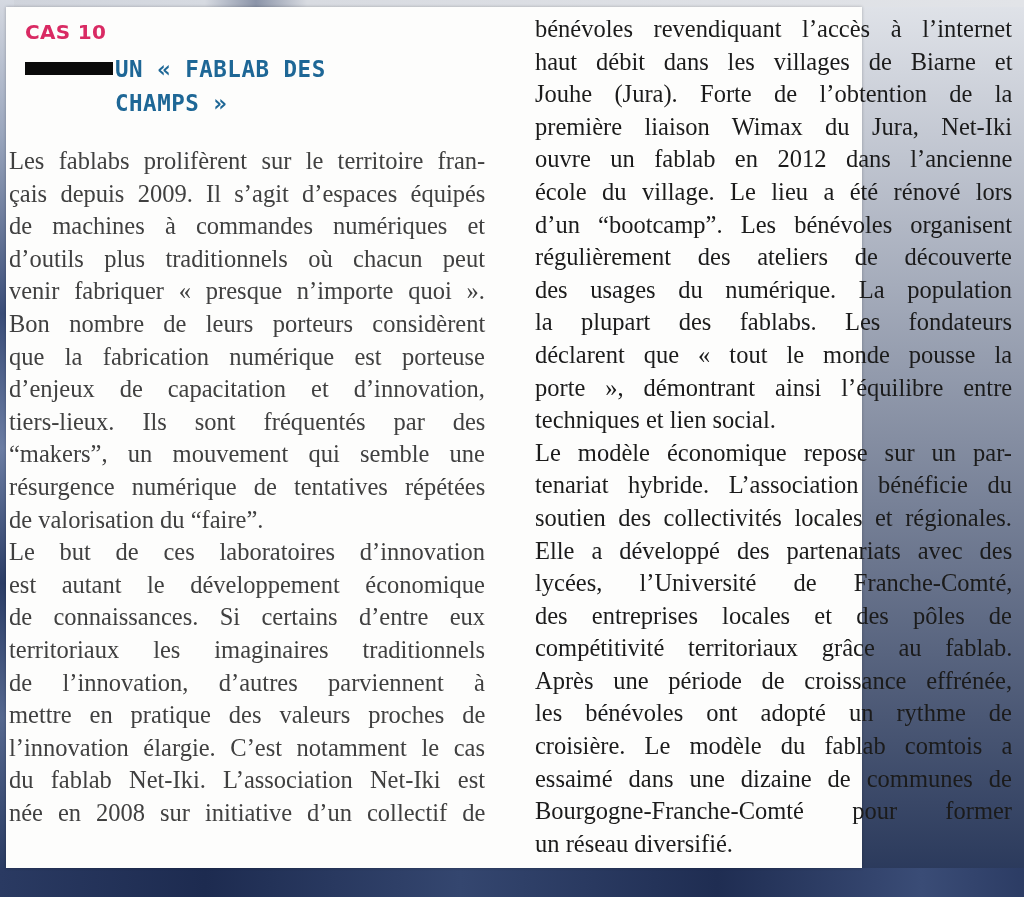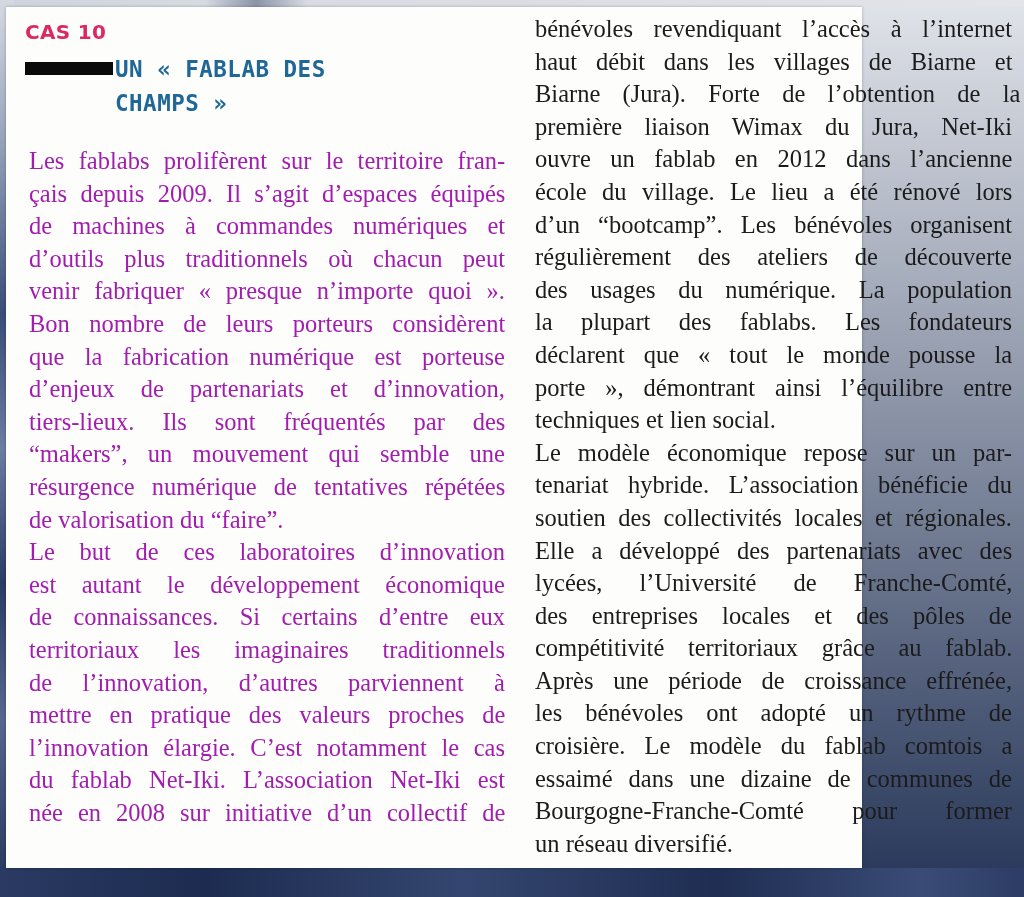--- a/index.html
+++ b/index.html
@@ -76,26 +76,26 @@
       text-align-last: justify;
       text-align: justify;
       height: 32.6px;
       overflow: visible;
     }
     .line.last {
       text-align-last: left;
     }
     .left-body {
       position: absolute;
-      left: 23px;
+      left: 3px;
       top: 140px;
       width: 476px;
       font-family: "Liberation Serif", "DejaVu Serif", serif;
       font-size: 24.5px;
-      color: #a21caf;
+      color: #404040;
     }
     .right-body {
       position: absolute;
       left: 529px;
       top: 8px;
       width: 477px;
       font-family: "Liberation Serif", "DejaVu Serif", serif;
       font-size: 24.5px;
       color: #1b1b1b;
     }
@@ -121,21 +121,21 @@
 
   <div class="left-body">
     <div class="para">
       <span class="line" style="display: block; word-spacing: 8.16667px;">Les fablabs prolifèrent sur le territoire fran-</span>
       <span class="line" style="display: block; word-spacing: 7.16667px;">çais depuis 2009. Il s’agit d’espaces équipés</span>
       <span class="line" style="display: block; word-spacing: 14px;">de machines à commandes numériques et</span>
       <span class="line" style="display: block; word-spacing: 14.2px;">d’outils plus traditionnels où chacun peut</span>
       <span class="line" style="display: block; word-spacing: 8.66667px;">venir fabriquer « presque n’importe quoi ».</span>
       <span class="line" style="display: block; word-spacing: 13.2px;">Bon nombre de leurs porteurs considèrent</span>
       <span class="line" style="display: block; word-spacing: 14.2px;">que la fabrication numérique est porteuse</span>
-      <span class="line" style="display: block; word-spacing: 18.75px;">d’enjeux de partenariats et d’innovation,</span>
+      <span class="line" style="display: block; word-spacing: 18.75px;">d’enjeux de capacitation et d’innovation,</span>
       <span class="line" style="display: block; word-spacing: 21.8px;">tiers-lieux. Ils sont fréquentés par des</span>
       <span class="line" style="display: block; word-spacing: 14px;">“makers”, un mouvement qui semble une</span>
       <span class="line" style="display: block; word-spacing: 11px;">résurgence numérique de tentatives répétées</span>
       <span class="line last">de valorisation du “faire”.</span>
     </div>
     <div class="para">
       <span class="line" style="display: block; word-spacing: 18.6px;">Le but de ces laboratoires d’innovation</span>
       <span class="line" style="display: block; word-spacing: 19.25px;">est autant le développement économique</span>
       <span class="line" style="display: block; word-spacing: 15.2px;">de connaissances. Si certains d’entre eux</span>
       <span class="line" style="display: block; word-spacing: 23.6667px;">territoriaux les imaginaires traditionnels</span>
@@ -144,21 +144,21 @@
       <span class="line" style="display: block; word-spacing: 8.4px;">l’innovation élargie. C’est notamment le cas</span>
       <span class="line" style="display: block; word-spacing: 11px;">du fablab Net-Iki. L’association Net-Iki est</span>
       <span class="line" style="display: block; word-spacing: 8.85714px;">née en 2008 sur initiative d’un collectif de</span>
     </div>
   </div>
 
   <div class="right-body">
     <div class="para">
       <span class="line" style="display: block; word-spacing: 14.5px;">bénévoles revendiquant l’accès à l’internet</span>
       <span class="line" style="display: block; word-spacing: 12.7143px;">haut débit dans les villages de Biarne et</span>
-      <span class="line" style="display: block; word-spacing: 16.1667px;">Biarne (Jura). Forte de l’obtention de la</span>
+      <span class="line" style="display: block; word-spacing: 16.1667px;">Jouhe (Jura). Forte de l’obtention de la</span>
       <span class="line" style="display: block; word-spacing: 16.2px;">première liaison Wimax du Jura, Net-Iki</span>
       <span class="line" style="display: block; word-spacing: 13.3333px;">ouvre un fablab en 2012 dans l’ancienne</span>
       <span class="line" style="display: block; word-spacing: 9.25px;">école du village. Le lieu a été rénové lors</span>
       <span class="line" style="display: block; word-spacing: 12px;">d’un “bootcamp”. Les bénévoles organisent</span>
       <span class="line" style="display: block; word-spacing: 20.5px;">régulièrement des ateliers de découverte</span>
       <span class="line" style="display: block; word-spacing: 16.4px;">des usages du numérique. La population</span>
       <span class="line" style="display: block; word-spacing: 22.2px;">la plupart des fablabs. Les fondateurs</span>
       <span class="line" style="display: block; word-spacing: 12.8571px;">déclarent que « tout le monde pousse la</span>
       <span class="line" style="display: block; word-spacing: 13.8px;">porte », démontrant ainsi l’équilibre entre</span>
       <span class="line last">techniques et lien social.</span>

